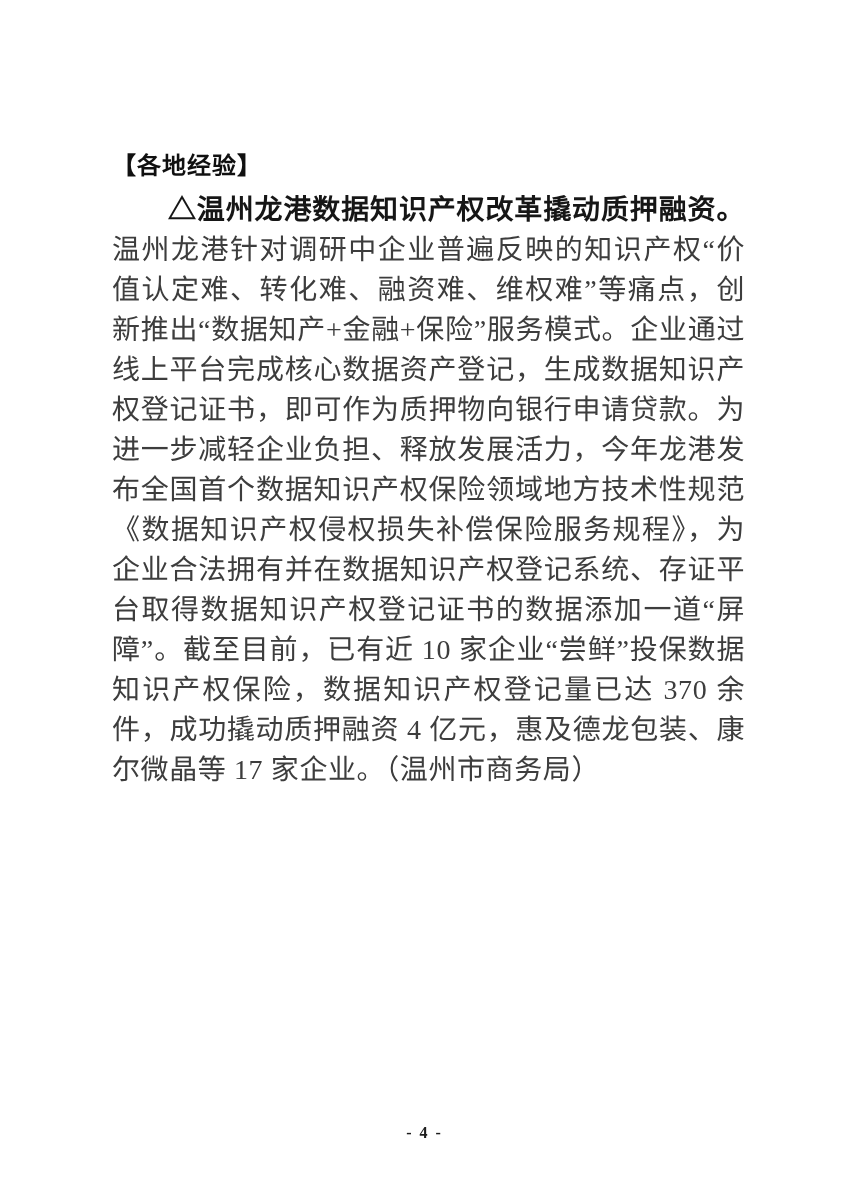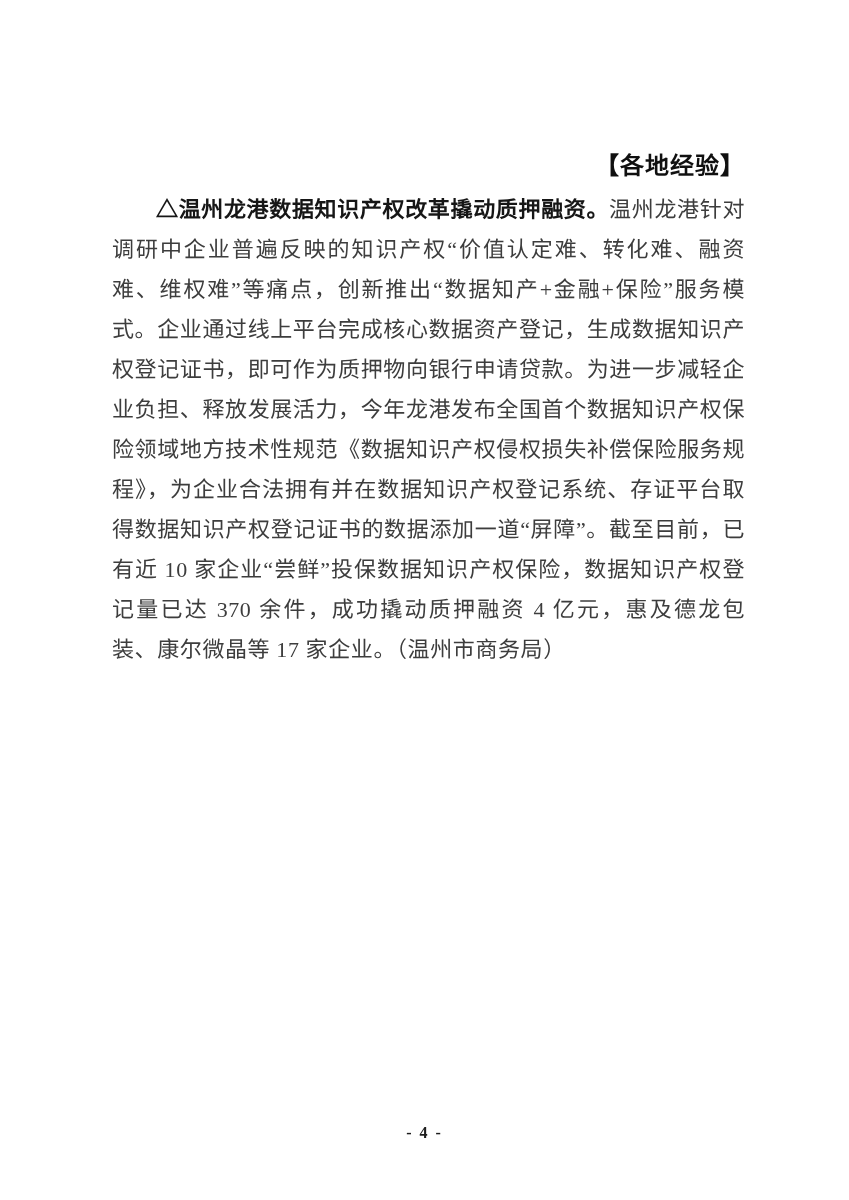--- a/index.html
+++ b/index.html
@@ -22,25 +22,24 @@
     width: 633px;
   }
   .section-heading {
     margin: 0 0 4px 0;
     font-family: "Liberation Sans", sans-serif;
     font-size: 24px;
     font-weight: 700;
     color: #101010;
     line-height: 40px;
     letter-spacing: 1px;
-    text-align: right;
   }
   .para {
     margin: 0;
-    font-size: 22px;
+    font-size: 28px;
     line-height: 40px;
     color: #3d3d3d;
     text-align: justify;
     text-justify: inter-ideograph;
     text-indent: 2em;
     letter-spacing: 0.6px;
     word-break: break-all;
   }
   .para .lead {
     font-weight: 700;

